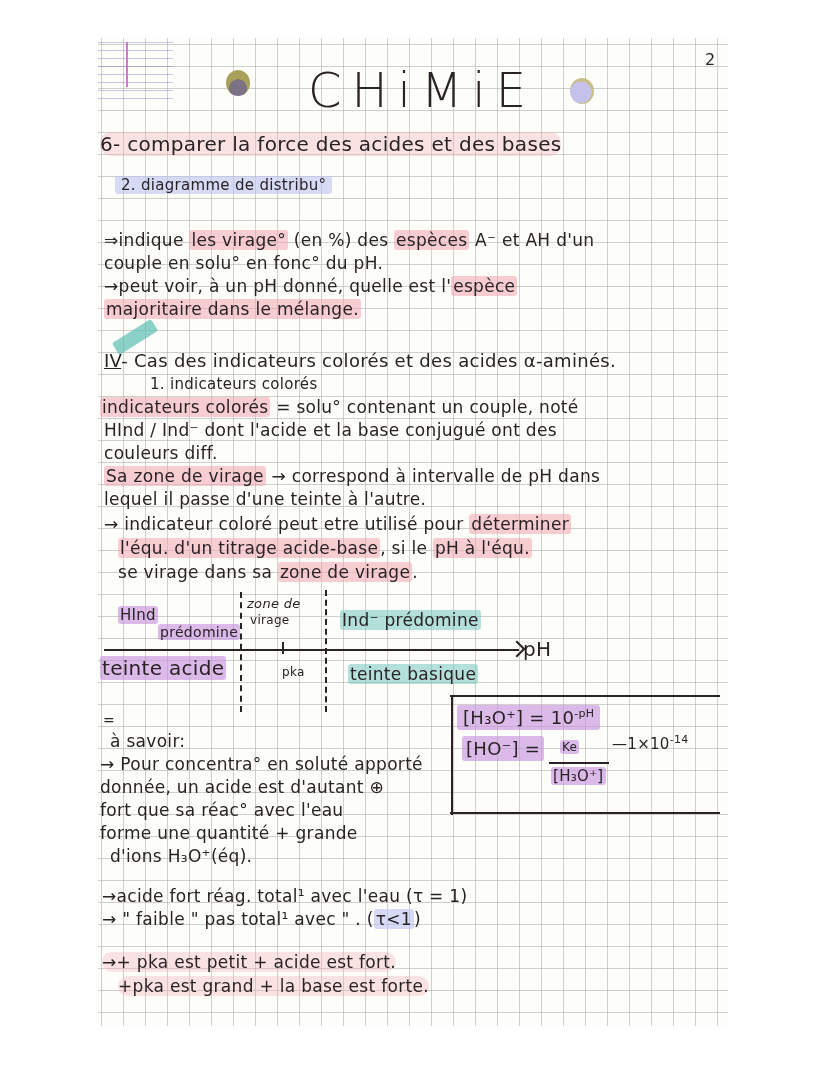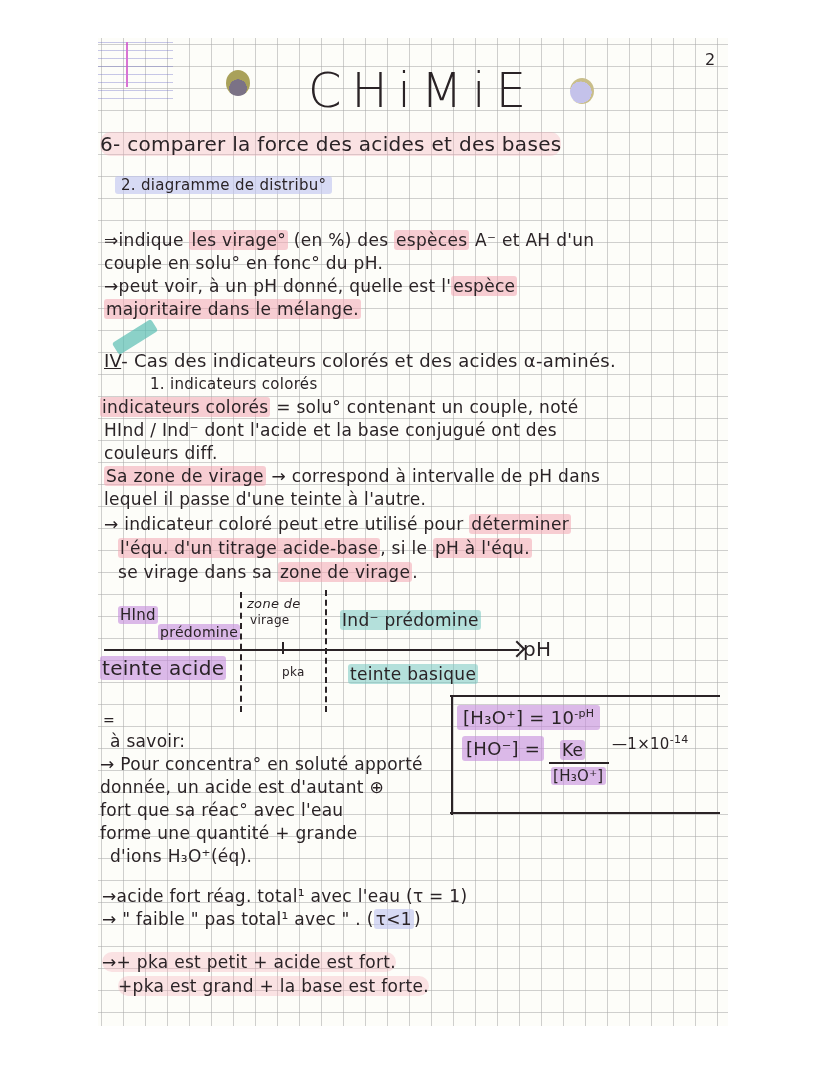--- a/index.html
+++ b/index.html
@@ -147,21 +147,21 @@
 </div>
 
 <div>
   <div class="box-top"></div>
   <div class="box-left"></div>
   <div class="box-bottom"></div>
   <div class="t" style="left:457px;top:707px;font-size:18px;">
     <span class="hl-violet" style="padding:2px 6px;"><span>[H₃O⁺]</span> <span>= 10</span><sup>-pH</sup></span>
   </div>
   <div class="t" style="left:462px;top:738px;font-size:18px;"><span class="hl-violet" style="padding:2px 4px;">[HO⁻] =</span></div>
-  <div class="t" style="left:560px;top:740px;font-size:17px;"><span class="hl-violet">Ke</span></div>
+  <div class="t" style="left:560px;top:740px;font-size:12px;"><span class="hl-violet">Ke</span></div>
   <div class="frac"></div>
   <div class="t" style="left:551px;top:767px;font-size:15px;"><span class="hl-violet">[H₃O⁺]</span></div>
   <div class="t" style="left:612px;top:733px;font-size:15px;">—<span>1×10</span><sup>-14</sup></div>
 </div>
 
 <div class="t" style="left:103px;top:712px;font-size:14px;">=</div>
 <div class="t" style="left:110px;top:731px;">à savoir:</div>
 <div class="t" style="left:100px;top:754px;">→ Pour concentra° en soluté apporté</div>
 <div class="t" style="left:100px;top:777px;">donnée, un acide est d'autant ⊕</div>
 <div class="t" style="left:100px;top:800px;">fort que sa réac° avec l'eau</div>

